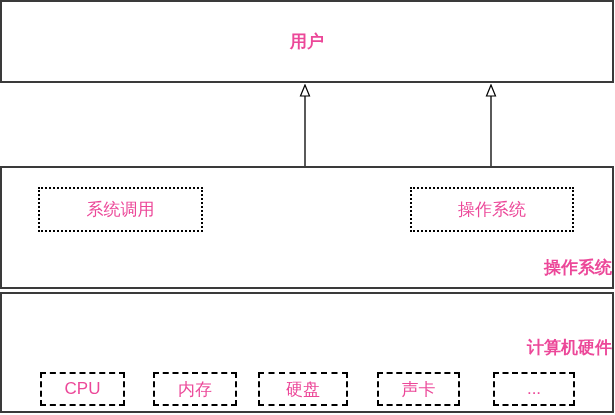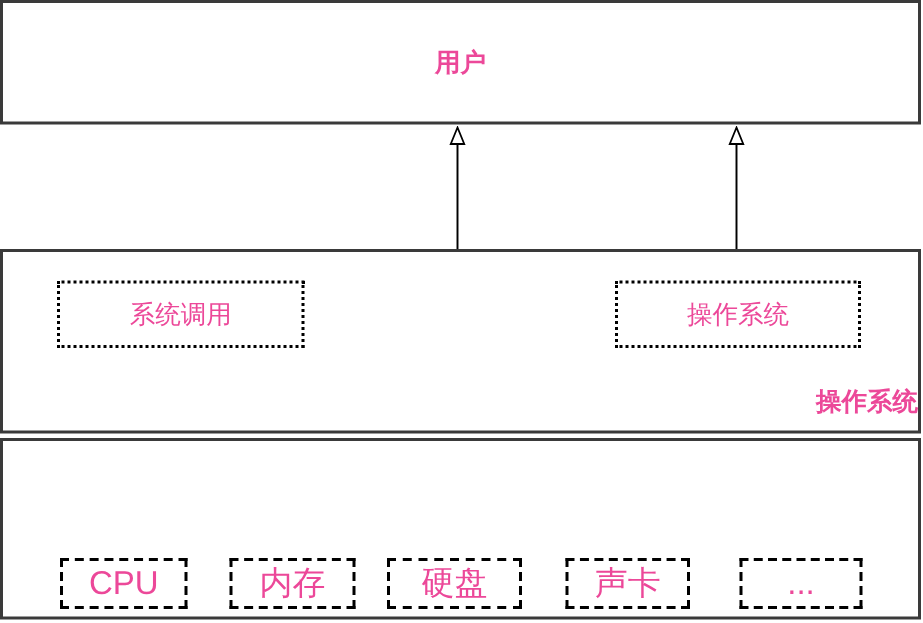--- a/index.html
+++ b/index.html
@@ -45,21 +45,21 @@
     display: flex;
     align-items: center;
     justify-content: center;
     white-space: nowrap;
   }
   .hw-box {
     position: absolute;
     box-sizing: border-box;
     border: 2px dashed #000000;
     background: #ffffff;
-    font-size: 22px;
+    font-size: 17px;
     display: flex;
     align-items: center;
     justify-content: center;
     white-space: nowrap;
   }
   .arrow-svg {
     position: absolute;
     width: 16px;
     height: 104px;
   }
@@ -89,20 +89,21 @@
     <div class="iface-box" style="left:36px; top:19px; width:165px; height:45px;">
       <span>系统调用</span>
     </div>
     <div class="iface-box" style="left:408px; top:19px; width:164px; height:45px;">
       <span>操作系统</span>
     </div>
     <div class="abs-label band-label" style="top:88px;">操作系统</div>
   </div>
 
   <div class="band" style="left:0; top:292px; width:614px; height:121px;">
+    <div class="abs-label band-label" style="top:42px;">计算机硬件</div>
     <div class="hw-box" style="left:38px; top:78px; width:85px; height:34px;">
       <span>CPU</span>
     </div>
     <div class="hw-box" style="left:151px; top:78px; width:84px; height:34px;text-align:center;">
       <span>内存</span>
     </div>
     <div class="hw-box" style="left:375px; top:78px; width:83px; height:34px;">
       <span>声卡</span>
     </div>
     <div class="hw-box" style="left:256px; top:78px; width:90px; height:34px;">

